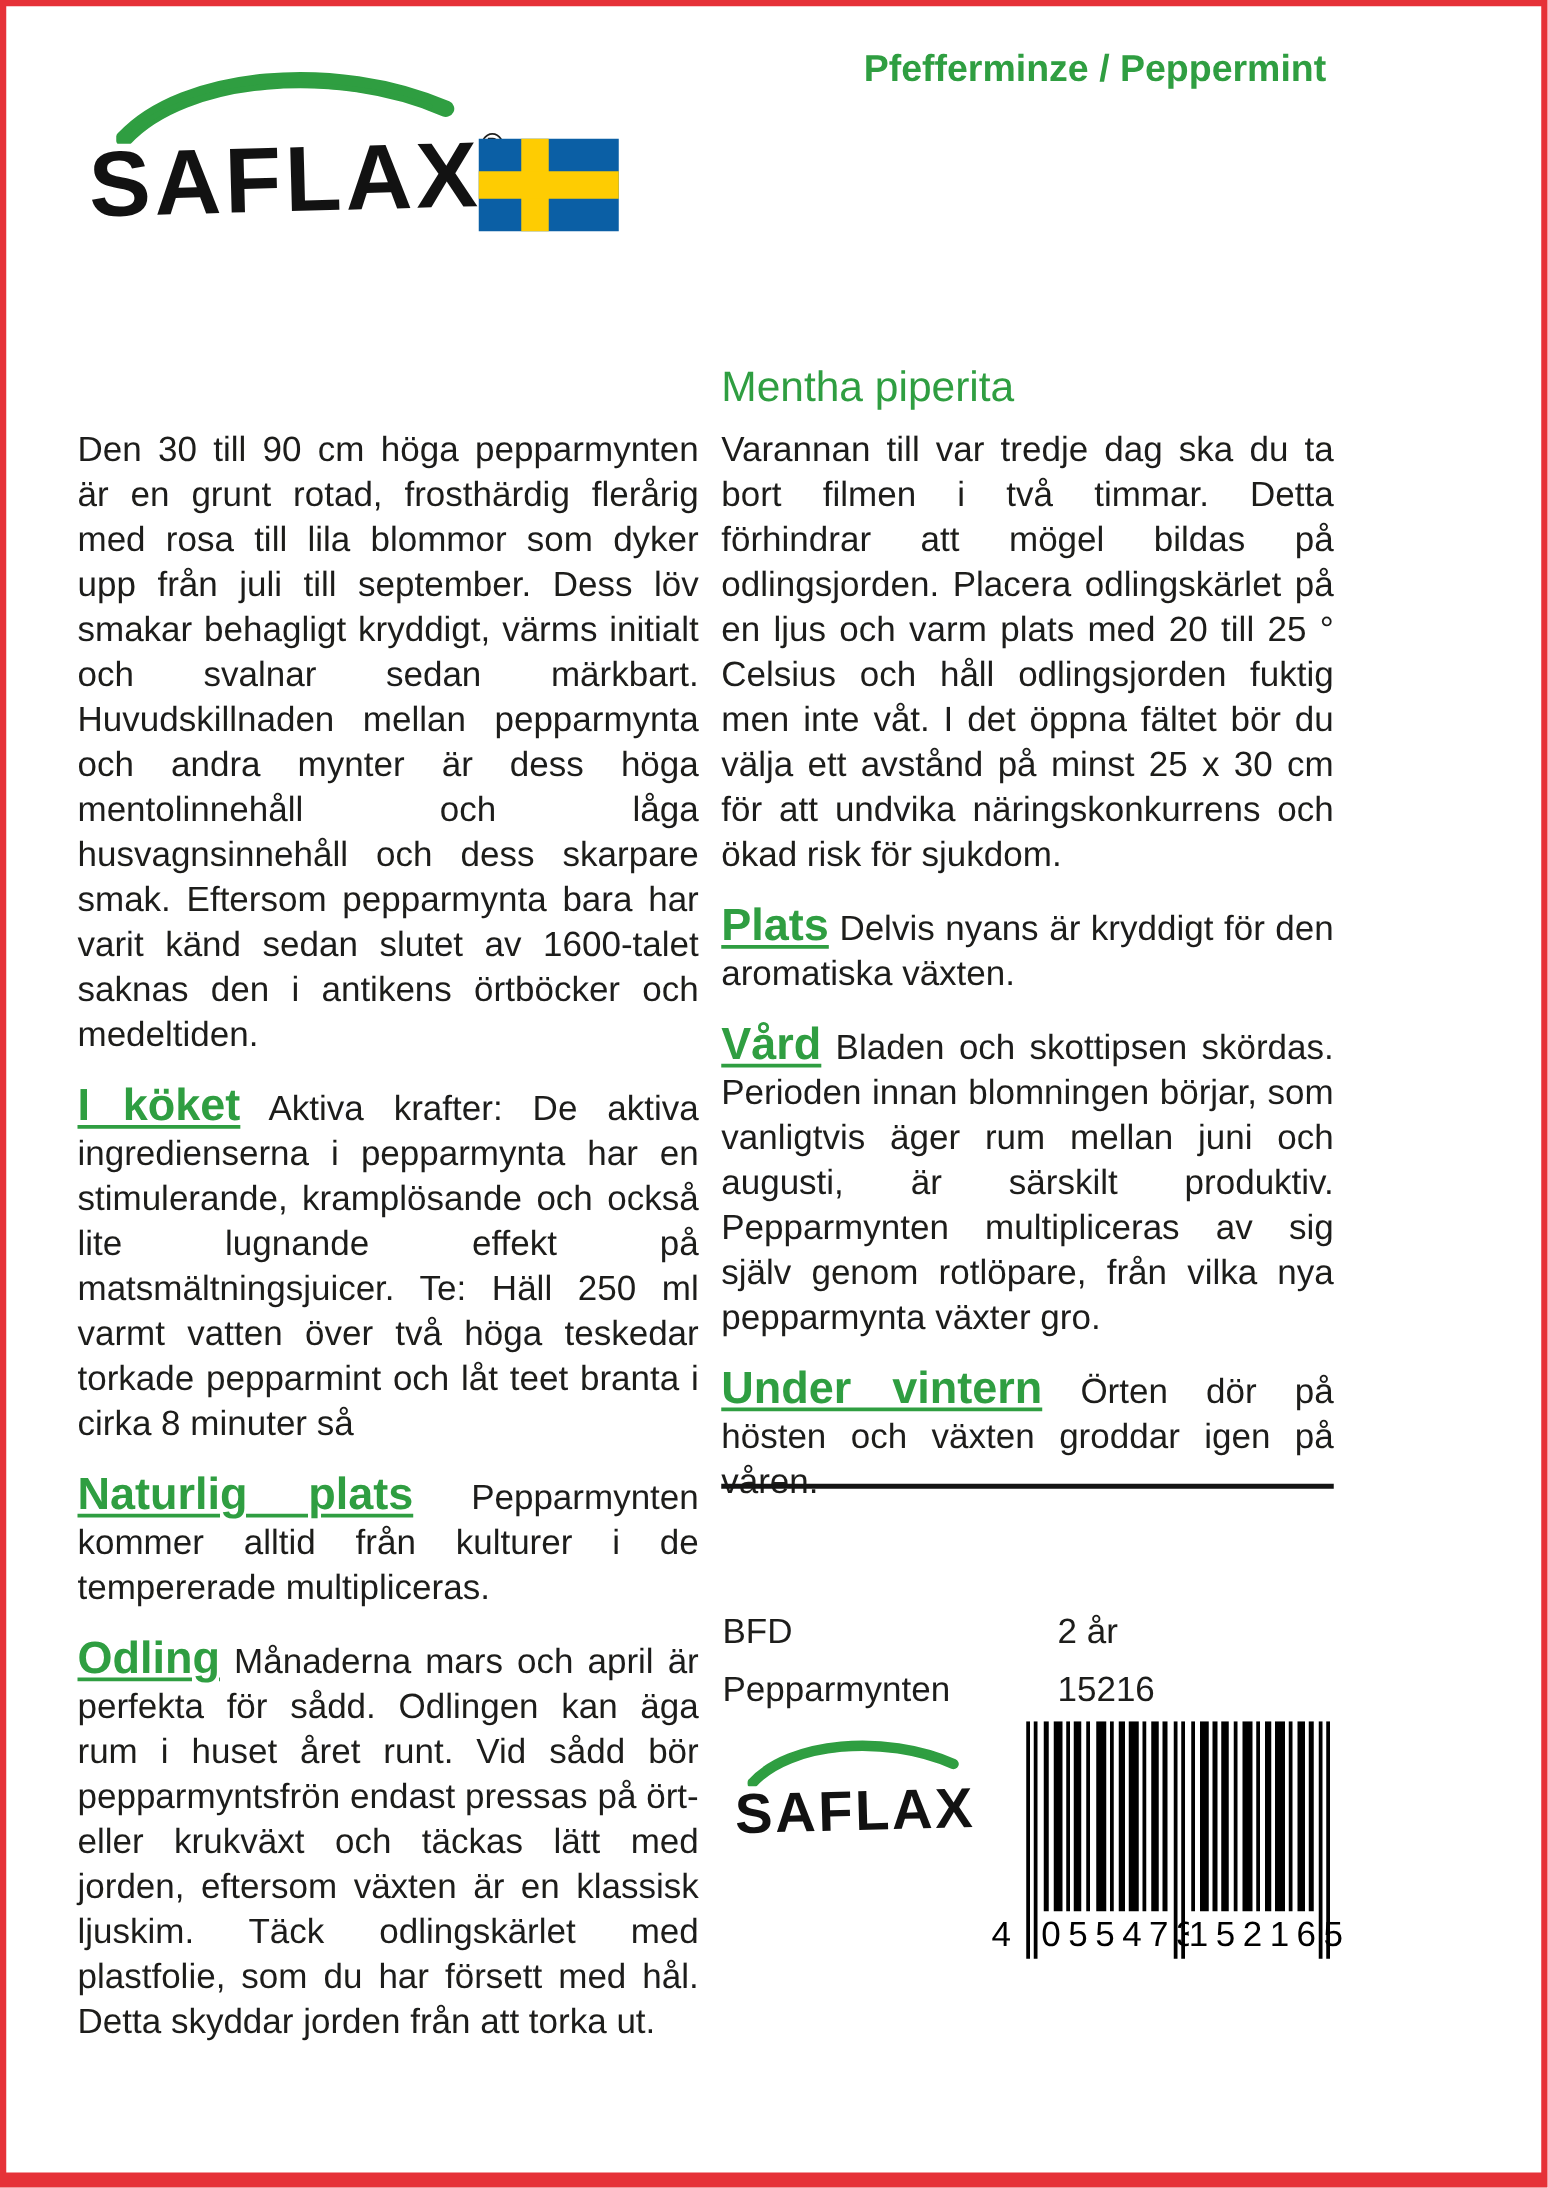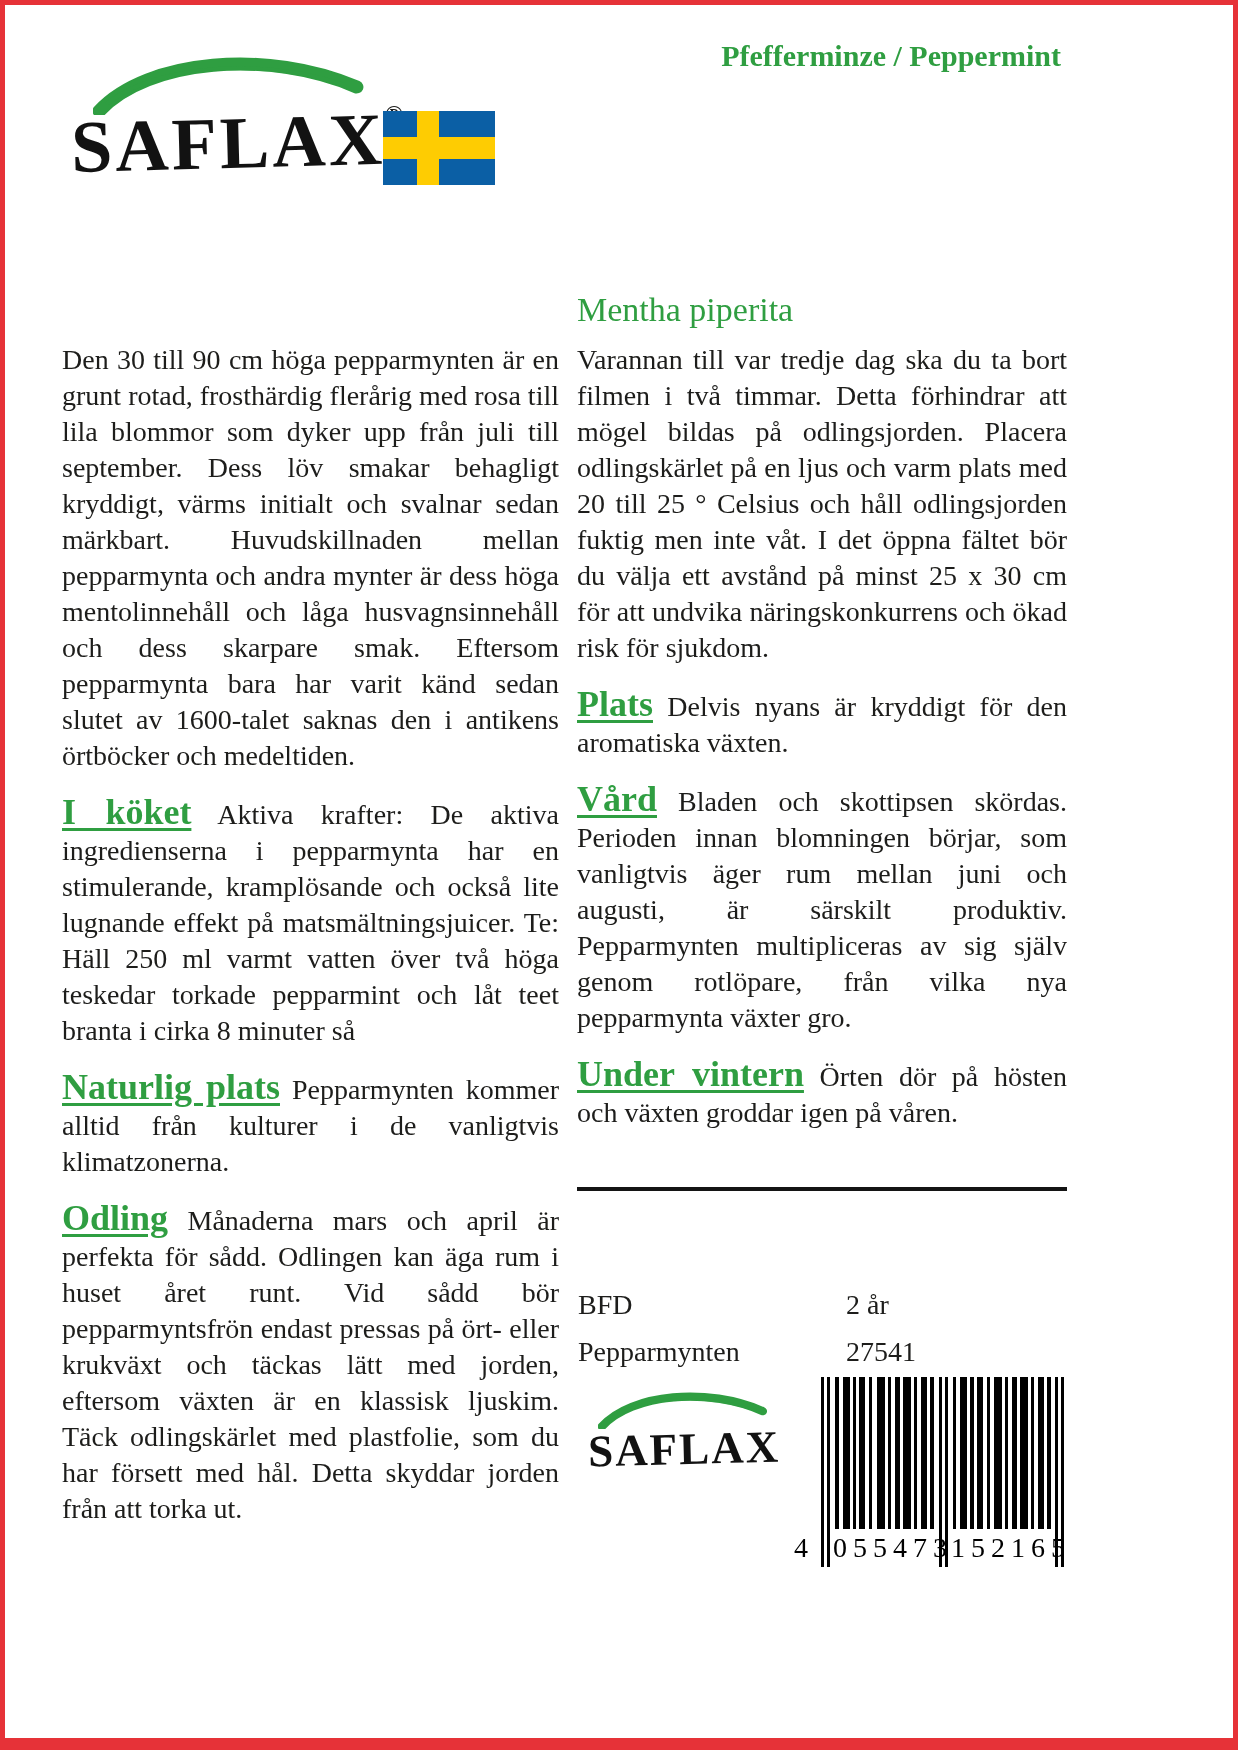--- a/index.html
+++ b/index.html
@@ -11,21 +11,21 @@
   }
   * { box-sizing: border-box; }
   body { margin: 0; background: #ffffff; }
   .page {
     position: relative;
     width: 1238px;
     height: 1750px;
     background: #fff;
     border: 5px solid var(--red);
     border-bottom-width: 12px;
-    font-family: Liberation Serif, serif;
+    font-family: Liberation Sans, sans-serif;
     color: var(--ink);
     overflow: hidden;
   }
   .top-label {
     position: absolute;
     top: 34px;
     right: 172px;
     font-size: 30px;
     font-weight: bold;
     color: var(--green);
@@ -126,41 +126,41 @@
         <span class="flag-h"></span>
       </span>
     </div>
   </div>
 
   <div class="latin">Mentha piperita</div>
 
   <div class="col col-left">
     <p>Den 30 till 90 cm höga pepparmynten är en grunt rotad, frosthärdig flerårig med rosa till lila blommor som dyker upp från juli till september. Dess löv smakar behagligt kryddigt, värms initialt och svalnar sedan märkbart. Huvudskillnaden mellan pepparmynta och andra mynter är dess höga mentolinnehåll och låga husvagnsinnehåll och dess skarpare smak. Eftersom pepparmynta bara har varit känd sedan slutet av 1600-talet saknas den i antikens örtböcker och medeltiden.</p>
     <p><span class="sec-h">I köket</span> <span>Aktiva krafter: De aktiva ingredienserna i pepparmynta har en stimulerande, kramplösande och också lite lugnande effekt på matsmältningsjuicer. Te: Häll 250 ml varmt vatten över två höga teskedar torkade pepparmint och låt teet branta i cirka 8 minuter så</span></p>
-    <p><span class="sec-h">Naturlig plats</span> <span>Pepparmynten kommer alltid från kulturer i de vanligtvis klimatzonerna.</span></p>
+    <p><span class="sec-h">Naturlig plats</span> <span>Pepparmynten kommer alltid från kulturer i de tempererade multipliceras.</span></p>
     <p><span class="sec-h">Odling</span> <span>Månaderna mars och april är perfekta för sådd. Odlingen kan äga rum i huset året runt. Vid sådd bör pepparmyntsfrön endast pressas på ört- eller krukväxt och täckas lätt med jorden, eftersom växten är en klassisk ljuskim. Täck odlingskärlet med plastfolie, som du har försett med hål. Detta skyddar jorden från att torka ut.</span></p>
   </div>
 
   <div class="col col-right">
     <p>Varannan till var tredje dag ska du ta bort filmen i två timmar. Detta förhindrar att mögel bildas på odlingsjorden. Placera odlingskärlet på en ljus och varm plats med 20 till 25 ° Celsius och håll odlingsjorden fuktig men inte våt. I det öppna fältet bör du välja ett avstånd på minst 25 x 30 cm för att undvika näringskonkurrens och ökad risk för sjukdom.</p>
     <p><span class="sec-h">Plats</span> <span>Delvis nyans är kryddigt för den aromatiska växten.</span></p>
     <p><span class="sec-h">Vård</span> <span>Bladen och skottipsen skördas. Perioden innan blomningen börjar, som vanligtvis äger rum mellan juni och augusti, är särskilt produktiv. Pepparmynten multipliceras av sig själv genom rotlöpare, från vilka nya pepparmynta växter gro.</span></p>
     <p><span class="sec-h">Under vintern</span> <span>Örten dör på hösten och växten groddar igen på våren.</span></p>
   </div>
 
   <div class="divider"></div>
 
   <div class="details">
     <div class="drow">
       <span class="dlabel">BFD</span>
       <span class="dval">2 år</span>
     </div>
     <div class="drow">
       <span class="dlabel">Pepparmynten</span>
-      <span class="dval">27541</span>
+      <span class="dval">15216</span>
     </div>
   </div>
 
   <div class="logo-sm">
     <svg class="swoosh" viewBox="0 0 260 66" preserveAspectRatio="none">
       <path d="M6 62 C 52 10, 168 0, 252 38" fill="none" stroke="#2f9e41" stroke-width="13" stroke-linecap="round"></path>
       <path d="M14 54 C 62 16, 160 8, 240 36" fill="none" stroke="#2f9e41" stroke-width="4" stroke-linecap="round" opacity="0.55"></path>
     </svg>
     <span class="brand-text-sm">SAFLAX</span>
   </div>

